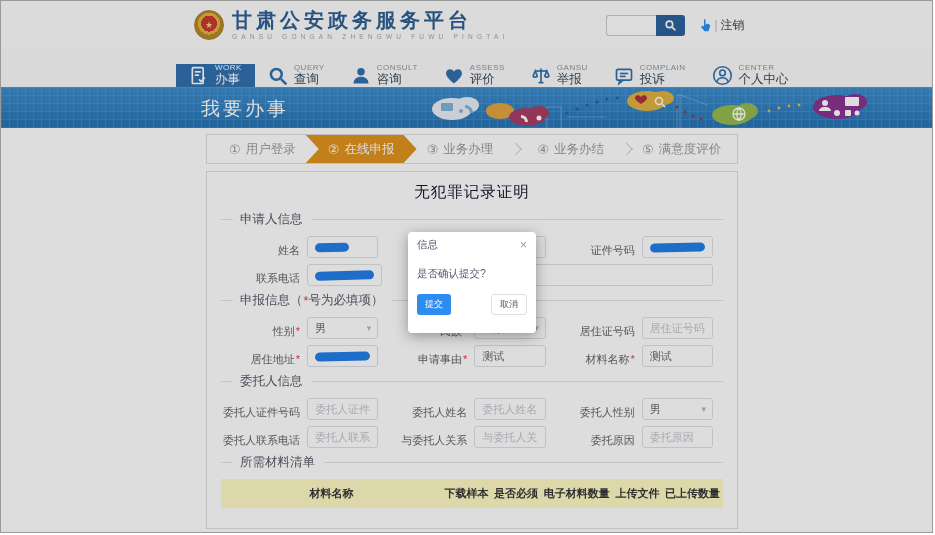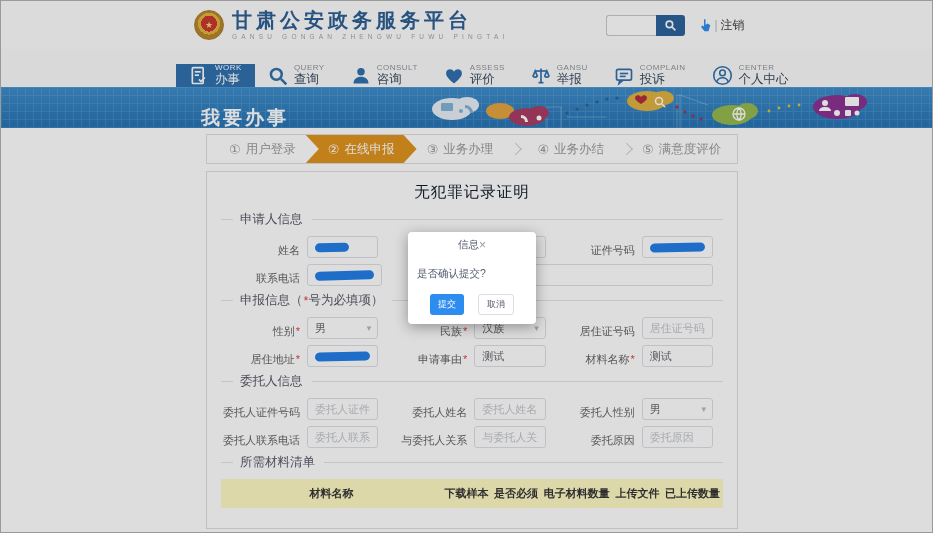--- a/index.html
+++ b/index.html
@@ -33,21 +33,21 @@
   .nav-txt{display:flex;flex-direction:column;justify-content:center;line-height:1.1;}
   .nav-en{font-size:8px;color:#8d9298;letter-spacing:.5px;}
   .nav-zh{font-size:12.5px;color:#33475d;}
   .nav-item.active{background:#2d6fad;}
   .nav-item.active .nav-en,.nav-item.active .nav-zh{color:#fff;}
   
   .banner{position:relative;height:41px;background:linear-gradient(180deg,#3a8bca,#2271b2);overflow:hidden;}
   .banner-grid{position:absolute;inset:0;opacity:.10;
     background-image:repeating-linear-gradient(0deg,#fff 0 1px,transparent 1px 8px),
                      repeating-linear-gradient(90deg,#fff 0 1px,transparent 1px 8px);}
-  .banner-title{position:absolute;left:200px;top:18px;color:#fff;font-size:19px;font-weight:bold;letter-spacing:3px;}
+  .banner-title{position:absolute;left:200px;top:9px;color:#fff;font-size:19px;font-weight:normal;letter-spacing:3px;}
   .banner-deco{position:absolute;right:15px;top:0;height:41px;}
   
   .stepbar{width:532px;margin:6px 0 0 205px;height:30px;border:1px solid #ddd;background:#fff;
     display:flex;align-items:stretch;font-size:12.5px;color:#999;position:relative;}
   .step{flex:1;display:flex;align-items:center;justify-content:center;gap:5px;position:relative;}
   .step .snum{font-size:13px;}
   .step.active{background:#e0921c;color:#fff;z-index:2;margin:0 -12px;
     clip-path:polygon(0 0,calc(100% - 13px) 0,100% 50%,calc(100% - 13px) 100%,0 100%,13px 50%);}
   .step.has-sep::before{content:"";position:absolute;left:-4px;top:50%;width:8px;height:8px;
     border-top:1px solid #ccc;border-right:1px solid #ccc;transform:translateY(-50%) rotate(45deg);}
@@ -71,25 +71,25 @@
   .w-name{width:34px;}.w-id{width:92px;}.w-phone{width:70px;}.w-addr{width:82px;}
   
   .mtable{width:100%;border-collapse:collapse;margin-top:2px;}
   .mtable th{background:#fef9c3;font-size:11px;color:#333;font-weight:bold;padding:7px 2px;text-align:center;white-space:nowrap;}
   .mtable th:first-child{width:44%;}
   .mtable-empty{height:12px;}
   
   .overlay{position:absolute;inset:0;background:rgba(30,30,30,.15);z-index:5;}
   .modal{position:absolute;left:407px;top:231px;width:128px;background:#fff;border-radius:4px;
     box-shadow:0 3px 14px rgba(0,0,0,.35);z-index:10;}
-  .modal-head{display:flex;justify-content:center;align-items:center;padding:6px 9px 3px;}
+  .modal-head{display:flex;justify-content:space-between;align-items:center;padding:6px 9px 3px;}
   .modal-title{font-size:10.5px;color:#515a6e;}
   .modal-close{font-size:12px;color:#999;cursor:pointer;line-height:1;}
   .modal-body{padding:12px 9px 13px;font-size:10.5px;color:#515a6e;}
-  .modal-foot{display:flex;justify-content:center;gap:14px;padding:0 9px 9px;}
+  .modal-foot{display:flex;justify-content:space-between;gap:14px;padding:0 9px 18px;}
   .btn-ok{background:#2d8cf0;color:#fff;border:none;border-radius:3px;font-size:9px;padding:3px 8px;cursor:pointer;font-family:inherit;}
   .btn-cancel{background:#fff;color:#515a6e;border:1px solid #dcdee2;border-radius:3px;font-size:9px;padding:3px 8px;cursor:pointer;font-family:inherit;}
 </style>
 </head>
 <body>
 
 <div class="screen">
 
   <header class="topbar">
     <div class="brand">

